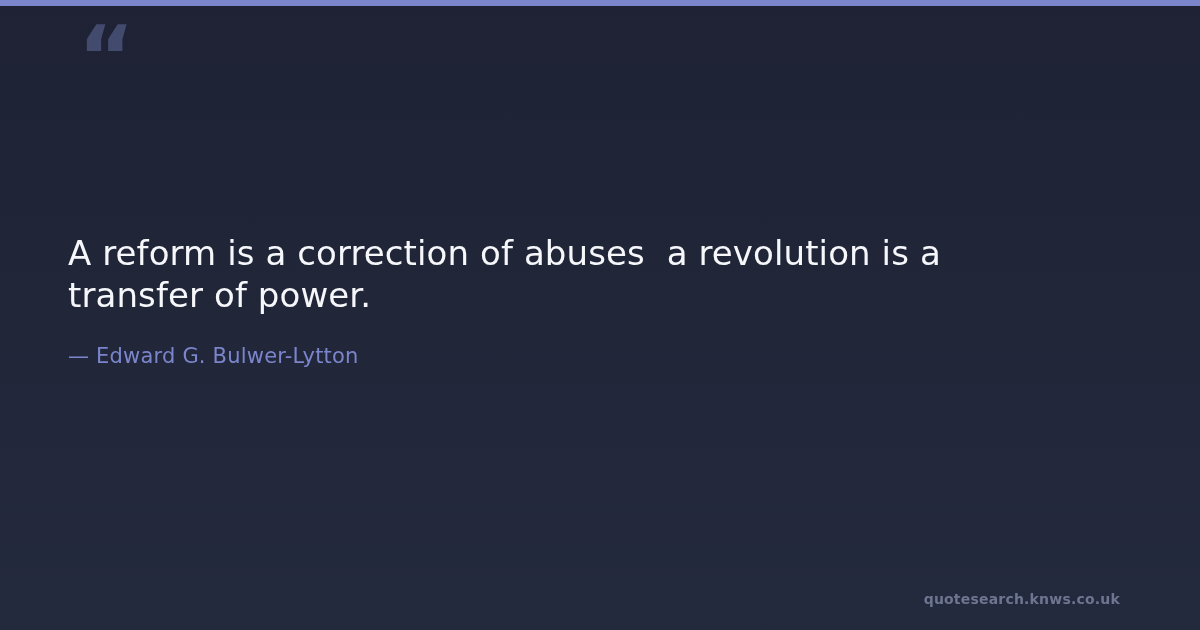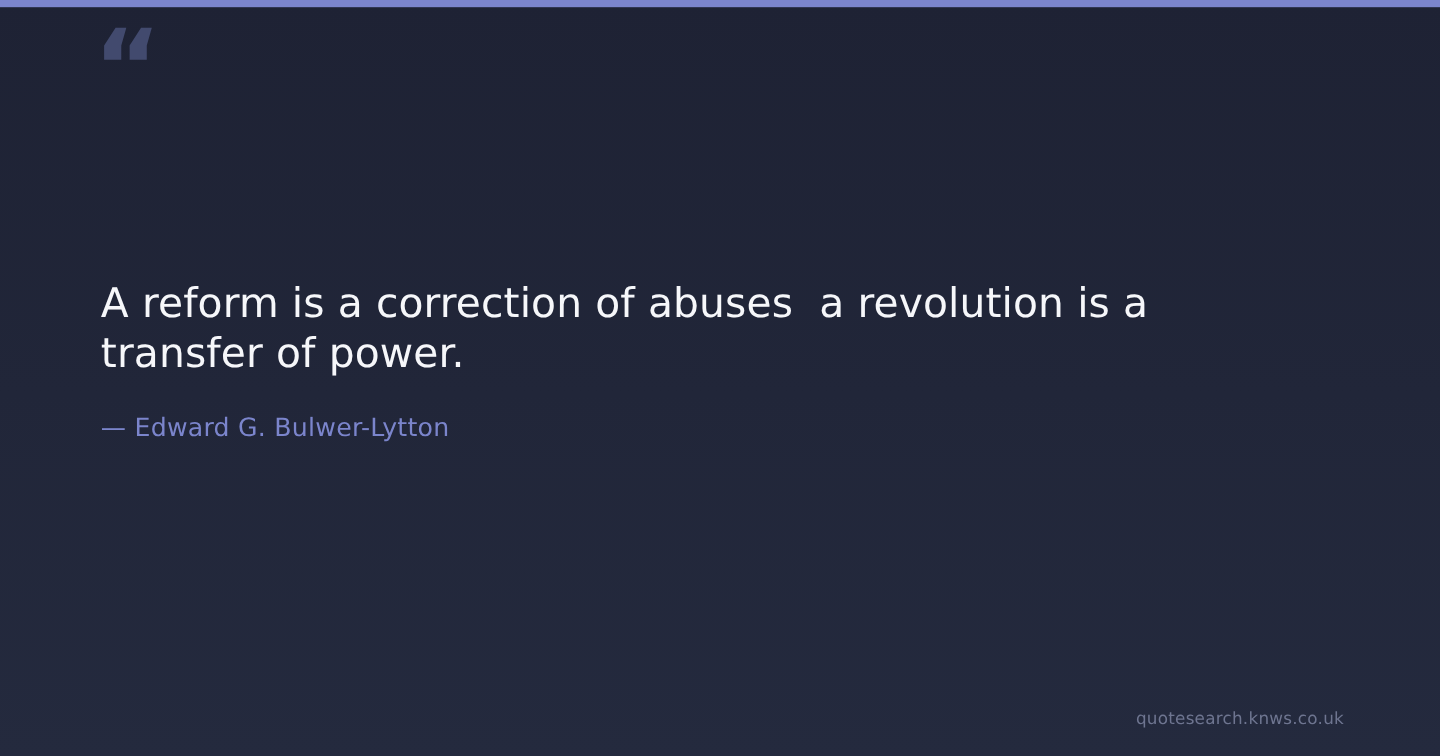--- a/index.html
+++ b/index.html
@@ -40,21 +40,21 @@
     font-size: 86px;
     font-weight: 700;
     line-height: 1;
     color: #424a6e;
     letter-spacing: -2px;
     user-select: none;
   }
 
   .content {
     position: absolute;
-    left: 84px;
+    left: 68px;
     top: 232px;
     width: 1010px;
   }
 
   .quote-text {
     margin: 0;
     font-family: "DejaVu Sans", sans-serif;
     font-size: 34px;
     font-weight: 400;
     line-height: 42px;
@@ -72,21 +72,21 @@
     color: #7b85cc;
     letter-spacing: 0.2px;
   }
 
   .watermark {
     position: absolute;
     right: 80px;
     bottom: 22px;
     font-family: "DejaVu Sans", sans-serif;
     font-size: 14px;
-    font-weight: 400;
+    font-weight: 700;
     line-height: 18px;
     color: #6e7590;
     letter-spacing: 0.2px;
   }
 </style>
 </head>
 <body>
 
 <div class="quote-card">
 

